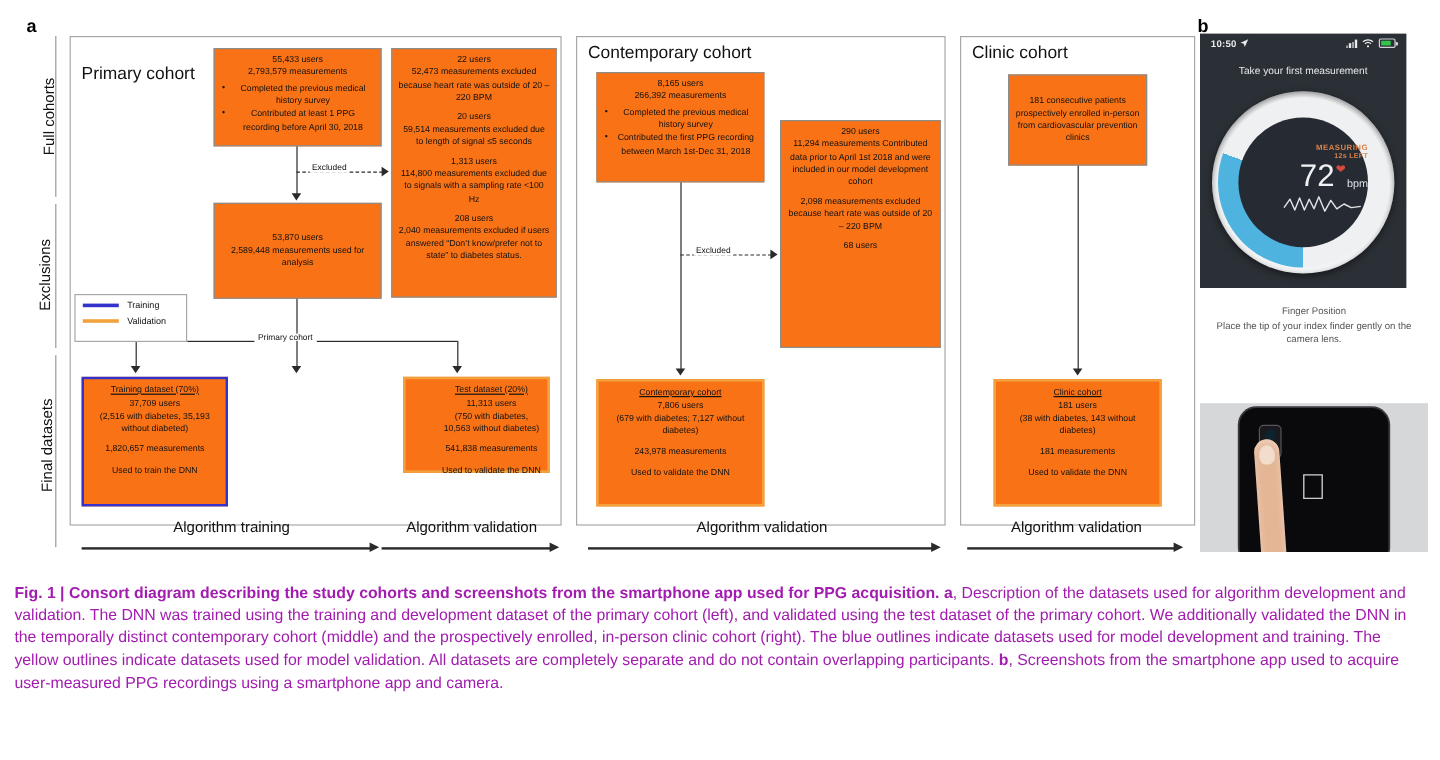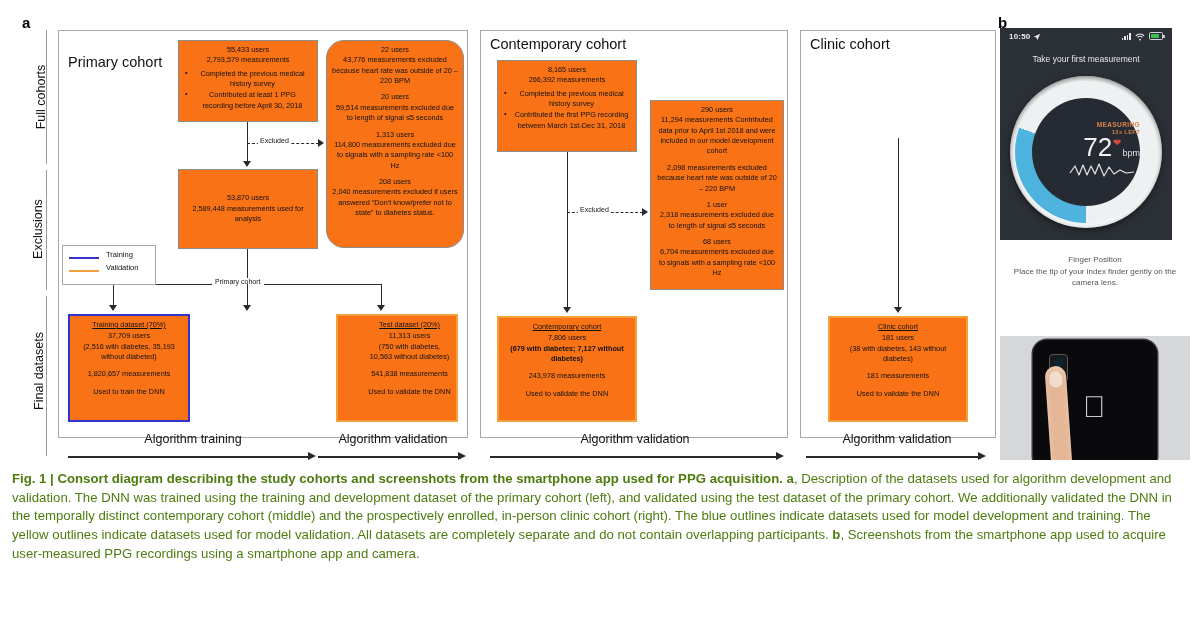--- a/index.html
+++ b/index.html
@@ -43,21 +43,21 @@
               border-right:4px solid transparent;border-top:6px solid #2a2a2a;}
   .arrow-right{position:absolute;width:0;height:0;border-top:4px solid transparent;
                border-bottom:4px solid transparent;border-left:6px solid #2a2a2a;}
   .dash-line{position:absolute;height:0;border-top:1.4px dashed #2a2a2a;}
   .excl-label{position:absolute;font-size:7px;background:#fff;padding:0 2px;color:#111;white-space:nowrap;}
   .conn-label{position:absolute;font-size:7px;background:#fff;padding:0 3px;color:#111;white-space:nowrap;}
 
   
   .legend{position:absolute;border:1px solid #a8a8a8;background:#fff;box-sizing:border-box;
           padding:4px 6px;display:flex;flex-direction:column;gap:4px;}
-  .legend-row{display:flex;align-items:flex-end;gap:7px;}
+  .legend-row{display:flex;align-items:center;gap:7px;}
   .legend-swatch{width:30px;height:2.5px;display:block;}
   .legend-text{font-size:7.5px;color:#111;}
 
   
   .bot-arrow-line{position:absolute;height:1.5px;background:#2a2a2a;}
   .bot-arrow-head{position:absolute;width:0;height:0;border-top:4.5px solid transparent;
                   border-bottom:4.5px solid transparent;border-left:8px solid #2a2a2a;}
   .bot-label{position:absolute;font-size:12.5px;color:#111;white-space:nowrap;text-align:center;}
 
   
@@ -94,22 +94,22 @@
   .phone-body{position:absolute;background:#0a0a0c;border-radius:14px;
               box-shadow:0 0 0 1.5px #3a3a3e;}
   .cam-lens{position:absolute;background:#1a1a1e;border:1.5px solid #55565a;border-radius:4px;}
   .cam-dot{position:absolute;background:#0c2430;border-radius:50%;}
   .finger{position:absolute;background:#e4b696;border-radius:12px 12px 4px 4px;
           box-shadow:inset 0 3px 6px rgba(255,255,255,.35);}
   .nail{position:absolute;background:#f2ddcd;border-radius:50% 50% 40% 40%;}
   .apple{position:absolute;color:#c9cbcd;font-size:30px;line-height:1;}
 
   
-  .caption{position:absolute;left:12px;top:470px;width:1176px;font-size:13.2px;
-           line-height:1.42;color:#4d7c0f;}
+  .caption{position:absolute;left:12px;top:485px;width:1176px;font-size:13.2px;
+           line-height:1.42;color:#a21caf;}
   .caption b{font-weight:bold;}
 </style>
 </head>
 <body>
 
 <div id="page">
 
   <div class="panel-letter" style="left:22px;top:14px;">a</div>
   <div class="panel-letter" style="left:998px;top:14px;">b</div>
 
@@ -128,24 +128,24 @@
 
     <div class="node" style="left:178px;top:28px;width:140px;height:82px;">
       <div>55,433 users</div>
       <div>2,793,579 measurements</div>
       <ul>
         <li>Completed the previous medical history survey</li>
         <li>Contributed at least 1 PPG recording before April 30, 2018</li>
       </ul>
     </div>
 
-    <div class="node" style="left:326px;top:28px;width:138px;height:208px;border-radius:18px;">
+    <div class="node" style="left:326px;top:28px;width:138px;height:208px;">
       <div class="blk">
         <div>22 users</div>
-        <div>43,776 measurements excluded because heart rate was outside of 20 – 220 BPM</div>
+        <div>52,473 measurements excluded because heart rate was outside of 20 – 220 BPM</div>
       </div>
       <div class="blk">
         <div>20 users</div>
         <div>59,514 measurements excluded due to length of signal ≤5 seconds</div>
       </div>
       <div class="blk">
         <div>1,313 users</div>
         <div>114,800 measurements excluded due to signals with a sampling rate &lt;100 Hz</div>
       </div>
       <div class="blk">
@@ -188,21 +188,21 @@
 
     <div class="node blue" style="left:68px;top:302px;width:122px;height:108px;">
       <div class="hdr">Training dataset (70%)</div>
       <div>37,709 users</div>
       <div style="margin-bottom:7px;">(2,516 with diabetes, 35,193 without diabeted)</div>
       <div style="margin-bottom:7px;">1,820,657 measurements</div>
       <div>Used to train the DNN</div>
     </div>
 
 
-    <div class="node orange" style="left:336px;top:302px;width:122px;height:108px;padding-left:30px;">
+    <div class="node orange" style="left:336px;top:302px;width:122px;height:80px;padding-left:30px;">
       <div class="hdr">Test dataset (20%)</div>
       <div>11,313 users</div>
       <div style="margin-bottom:7px;">(750 with diabetes, 10,563 without diabetes)</div>
       <div style="margin-bottom:7px;">541,838 measurements</div>
       <div>Used to validate the DNN</div>
     </div>
 
     <div class="cohort-panel" style="left:480px;top:18px;width:308px;height:408px;"></div>
     <div class="cohort-title" style="left:490px;top:24px;">Contemporary cohort</div>
 
@@ -217,46 +217,44 @@
 
     <div class="node" style="left:650px;top:88px;width:134px;height:190px;">
       <div class="blk">
         <div>290 users</div>
         <div>11,294 measurements Contributed data prior to April 1st 2018 and were included in our model development cohort</div>
       </div>
       <div class="blk">
         <div>2,098 measurements excluded because heart rate was outside of 20 – 220 BPM</div>
       </div>
       <div class="blk">
-        <div>1 user</div>
-        <div>2,318 measurements excluded due to length of signal ≤5 seconds</div>
-      </div>
-      <div class="blk">
         <div>68 users</div>
-        <div>6,704 measurements excluded due to signals with a sampling rate &lt;100 Hz</div>
       </div>
     </div>
 
     <div class="vline" style="left:567px;top:140px;height:156px;"></div>
     <div class="arrow-down" style="left:563px;top:295px;"></div>
     <div class="dash-line" style="left:567px;top:200px;width:76px;"></div>
     <div class="arrow-right" style="left:642px;top:196px;"></div>
     <div class="excl-label" style="left:578px;top:194px;">Excluded</div>
 
     <div class="node orange" style="left:497px;top:304px;width:140px;height:106px;">
       <div class="hdr">Contemporary cohort</div>
       <div>7,806 users</div>
-      <div style="margin-bottom:7px;font-weight:bold;">(679 with diabetes; 7,127 without diabetes)</div>
+      <div style="margin-bottom:7px;">(679 with diabetes; 7,127 without diabetes)</div>
       <div style="margin-bottom:7px;">243,978 measurements</div>
       <div>Used to validate the DNN</div>
     </div>
 
     <div class="cohort-panel" style="left:800px;top:18px;width:196px;height:408px;"></div>
     <div class="cohort-title" style="left:810px;top:24px;">Clinic cohort</div>
 
+    <div class="node" style="left:840px;top:50px;width:116px;height:76px;display:flex;align-items:center;justify-content:center;">
+      <div>181 consecutive patients prospectively enrolled in-person from cardiovascular prevention clinics</div>
+    </div>
 
     <div class="vline" style="left:898px;top:126px;height:170px;"></div>
     <div class="arrow-down" style="left:894px;top:295px;"></div>
 
     <div class="node orange" style="left:828px;top:304px;width:140px;height:106px;">
       <div class="hdr">Clinic cohort</div>
       <div>181 users</div>
       <div style="margin-bottom:7px;">(38 with diabetes, 143 without diabetes)</div>
       <div style="margin-bottom:7px;">181 measurements</div>
       <div>Used to validate the DNN</div>

